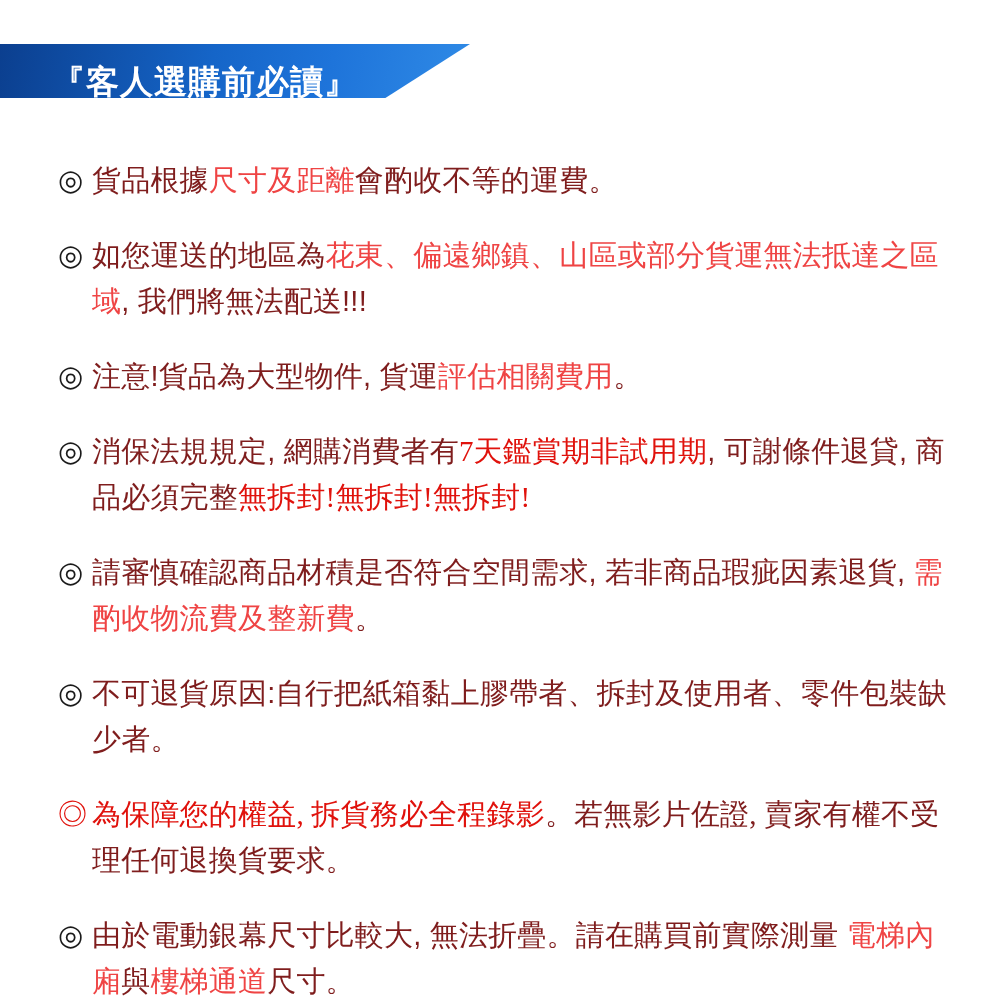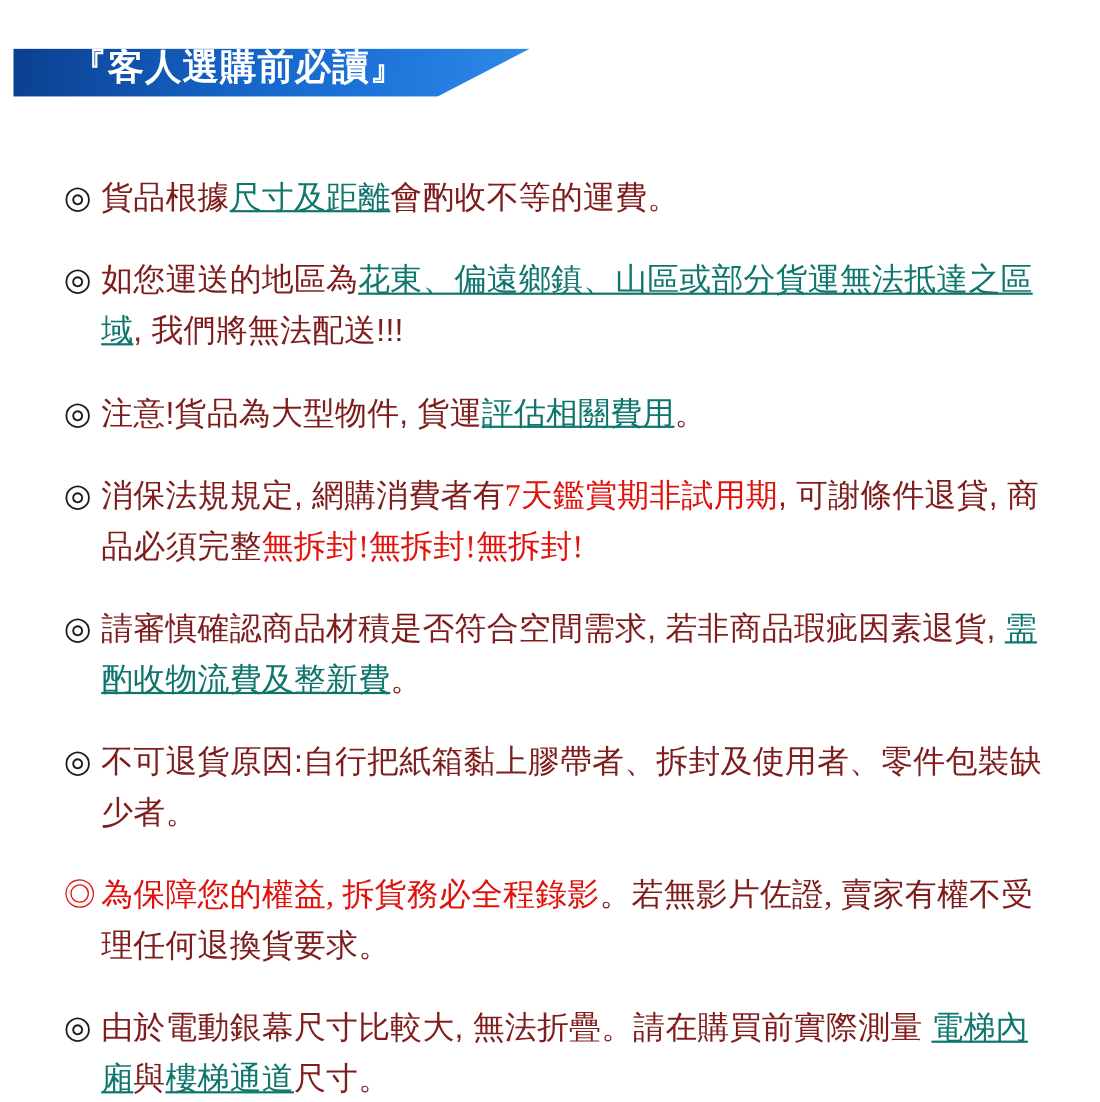--- a/index.html
+++ b/index.html
@@ -17,28 +17,28 @@
     position: relative;
     width: 1000px;
     height: 1002px;
     box-sizing: border-box;
   }
 
   
   .banner {
     position: absolute;
     top: 44px;
-    left: 12px;
+    left: 0;
     width: 470px;
-    height: 44px;
+    height: 54px;
     background: linear-gradient(100deg, #0b3f8f 0%, #1565c8 45%, #1e74da 70%, #2f8ae6 100%);
     
     clip-path: polygon(0 0, 100% 0, 82% 100%, 0 100%);
     display: flex;
-    align-items: flex-start;
+    align-items: flex-end;
   }
   .banner-title {
     color: #ffffff;
     font-size: 33px;
     font-weight: 700;
     letter-spacing: 1px;
     padding-left: 52px;
     line-height: 1;
     white-space: nowrap;
   }
@@ -66,21 +66,21 @@
   .bullet {
     position: absolute;
     left: 0;
     top: 0;
     font-size: 29px;
     line-height: 46px;
     color: #1a1a1a;
   }
   .item.red .bullet { color: #e0120c; }
 
-  .blue { color: #0f766e; text-decoration: underline; }
+  .blue { color: #ef4444; }
   .red  { color: #e0120c; font-family: Liberation Serif, serif; }
   .black { color: #7f1d1d; }
 
   
   .footer {
     position: absolute;
     left: 0;
     top: 840px;
     width: 1000px;
     padding: 0 52px 0 88px;

